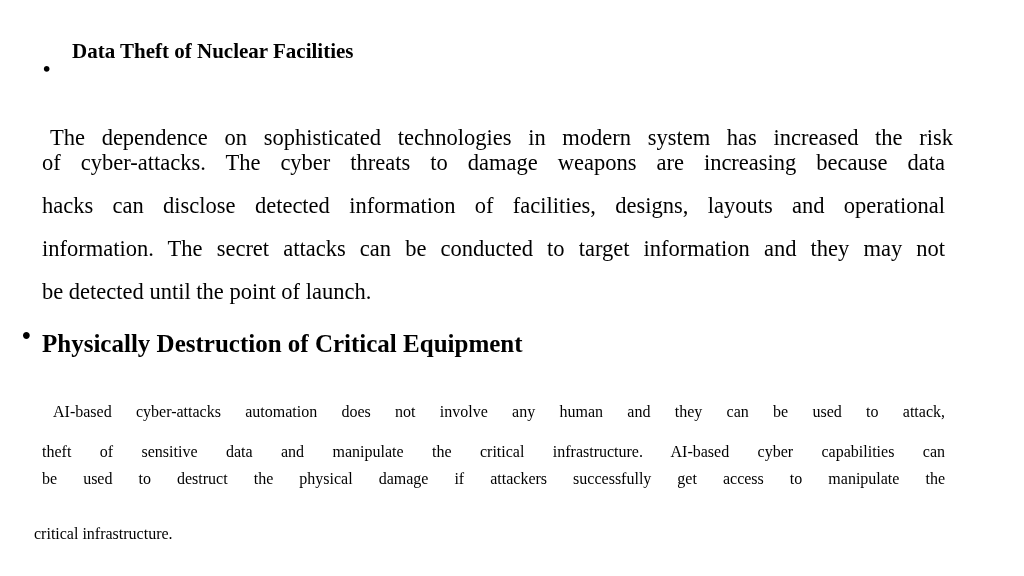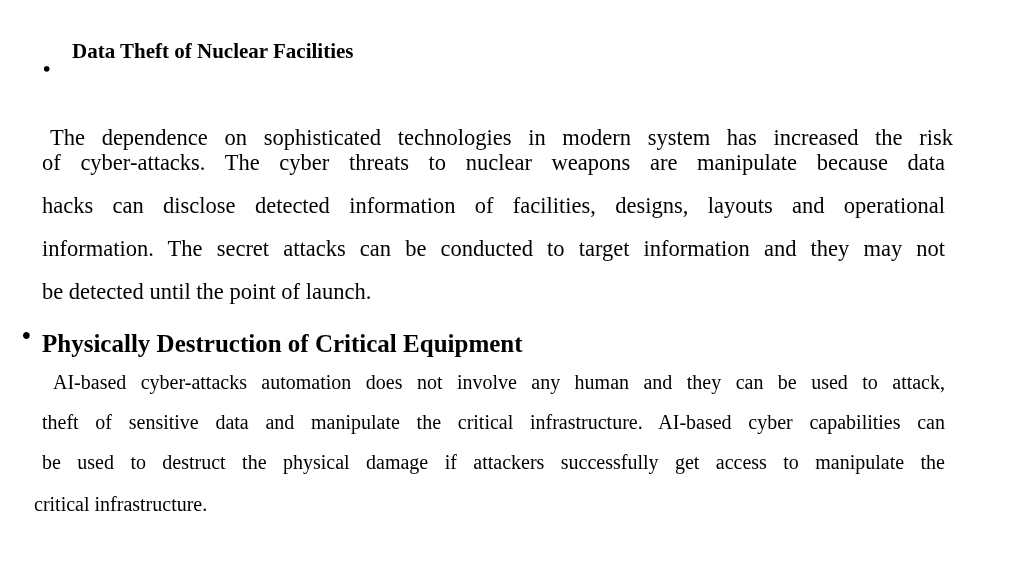--- a/index.html
+++ b/index.html
@@ -4,40 +4,40 @@
   <style>
     html, body { margin: 0; padding: 0; background: #ffffff; }
     body { width: 1024px; height: 576px; position: relative; overflow: hidden;
            font-family: "Liberation Serif", "DejaVu Serif", serif; color: #000; }
     .bullet { position: absolute; }
     .line { position: absolute; white-space: nowrap; display: block; }
     .just { text-align: justify; text-align-last: justify; white-space: normal; }
     .h1 { font-weight: bold; font-size: 21px; }
     .h2 { font-weight: bold; font-size: 25px; }
     .p1 { font-size: 22.5px; }
-    .p2 { font-size: 20px; }
+    .p2 { font-size: 16px; margin-top: 32px; }
   </style>
 </head>
 <body>
 
 <div>
 
   <span class="bullet h1" style="left:43px; top:57px;">•</span>
   <span class="line h1" style="left:72px; top:39px;">Data Theft of Nuclear Facilities</span>
 
   <div>
     <span class="line p1 just" style="left:50px; top:107px; width:903px;margin-top:18px;">The dependence on sophisticated technologies in modern system has increased the risk</span>
-    <span class="line p1 just" style="left:42px; top:150px; width:903px;">of cyber-attacks. The cyber threats to nuclear weapons are manipulate because data</span>
+    <span class="line p1 just" style="left:42px; top:150px; width:903px;">of cyber-attacks. The cyber threats to damage weapons are increasing because data</span>
     <span class="line p1 just" style="left:42px; top:193px; width:903px;">hacks can disclose detected information of facilities, designs, layouts and operational</span>
     <span class="line p1 just" style="left:42px; top:236px; width:903px;font-family:Liberation Serif, serif;">information. The secret attacks can be conducted to target information and they may not</span>
     <span class="line p1" style="left:42px; top:279px;">be detected until the point of launch.</span>
   </div>
 
   <span class="bullet h2" style="left:22px; top:322px;">•</span>
   <span class="line h2" style="left:42px; top:330px;">Physically Destruction of Critical Equipment</span>
 
   <div>
     <span class="line p2 just" style="left:53px; top:371px; width:892px;">AI-based cyber-attacks automation does not involve any human and they can be used to attack,</span>
     <span class="line p2 just" style="left:42px; top:411px; width:903px;">theft of sensitive data and manipulate the critical infrastructure. AI-based cyber capabilities can</span>
-    <span class="line p2 just" style="left:42px; top:451px; width:903px;">be used to destruct the physical damage if attackers successfully get access to manipulate the</span>
+    <span class="line p2 just" style="left:42px; top:438px; width:903px;">be used to destruct the physical damage if attackers successfully get access to manipulate the</span>
     <span class="line p2" style="left:34px; top:493px;">critical infrastructure.</span>
   </div>
 </div>
 
 </body></html>

